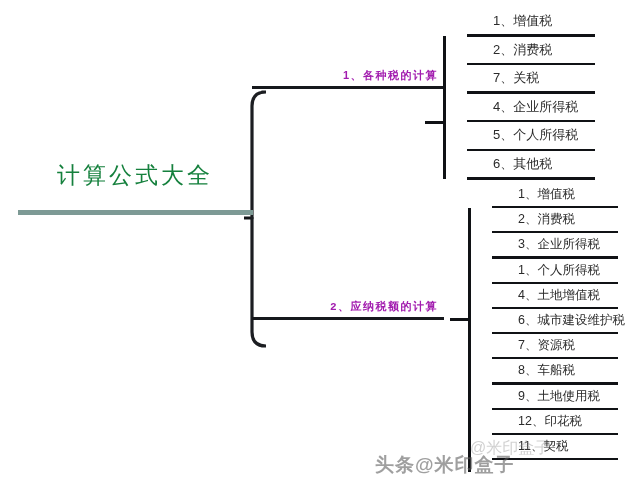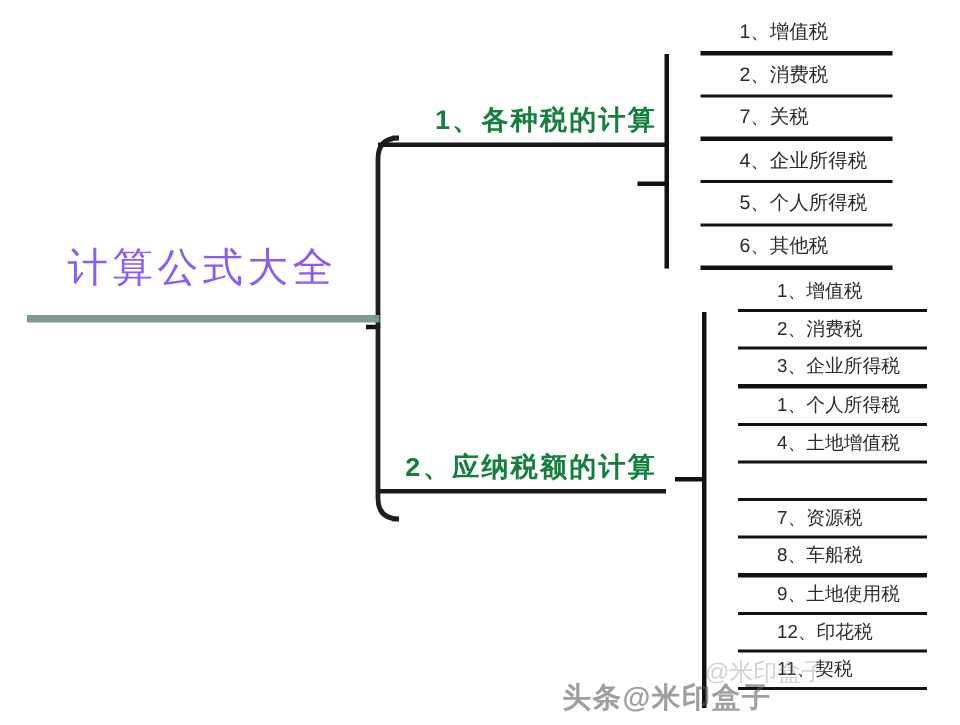--- a/index.html
+++ b/index.html
@@ -12,33 +12,33 @@
   }
   #canvas{position:absolute;left:0;top:0;width:640px;height:483px;}
 
   
   #root-node{
     position:absolute;left:10px;top:160px;width:250px;height:62px;
   }
   #root-label{
     position:absolute;left:0;top:0;width:250px;
     text-align:center;
-    font-size:27px;color:#8b5cf6;
+    font-size:23px;color:#15803d;
     letter-spacing:3px;
     white-space:nowrap;
   }
   #root-underline{
     position:absolute;left:8px;top:50px;width:235px;height:5px;
     background:#7d9a95;
   }
 
   
   .branch{position:absolute;}
   .branch-label{
-    font-size:18px;font-weight:bold;color:#15803d;
+    font-size:11px;font-weight:bold;color:#a21caf;
     letter-spacing:1.5px;white-space:nowrap;
     text-align:right;
     padding-right:6px;
   }
   .branch-underline{
     height:3px;background:#16181c;margin-top:3px;
   }
 
   #branch-1{left:252px;top:68px;width:192px;}
   #branch-1 .branch-underline{width:192px;}
@@ -175,20 +175,21 @@
     </div>
     <div class="leaf">
       <div class="leaf-text">1、个人所得税</div>
       <div class="leaf-underline"></div>
     </div>
     <div class="leaf">
       <div class="leaf-text">4、土地增值税</div>
       <div class="leaf-underline"></div>
     </div>
     <div class="leaf">
+      <div class="leaf-text">6、城市建设维护税</div>
       <div class="leaf-underline"></div>
     </div>
     <div class="leaf">
       <div class="leaf-text">7、资源税</div>
       <div class="leaf-underline"></div>
     </div>
     <div class="leaf">
       <div class="leaf-text">8、车船税</div>
       <div class="leaf-underline"></div>
     </div>

